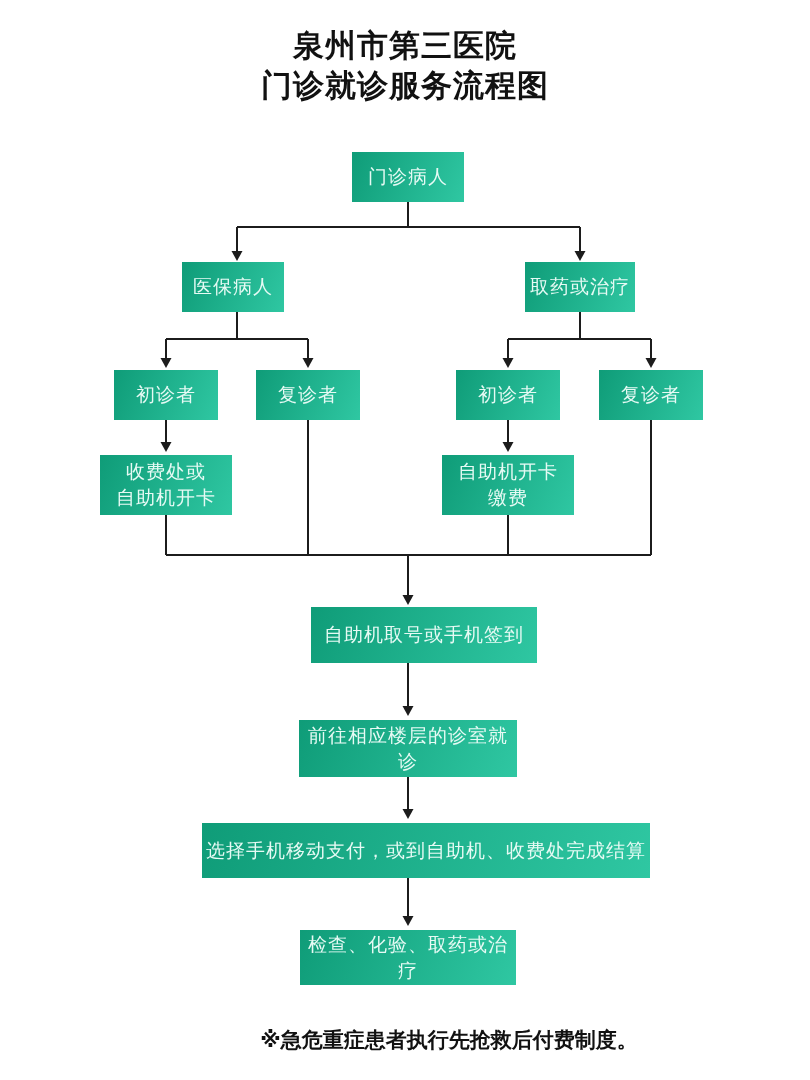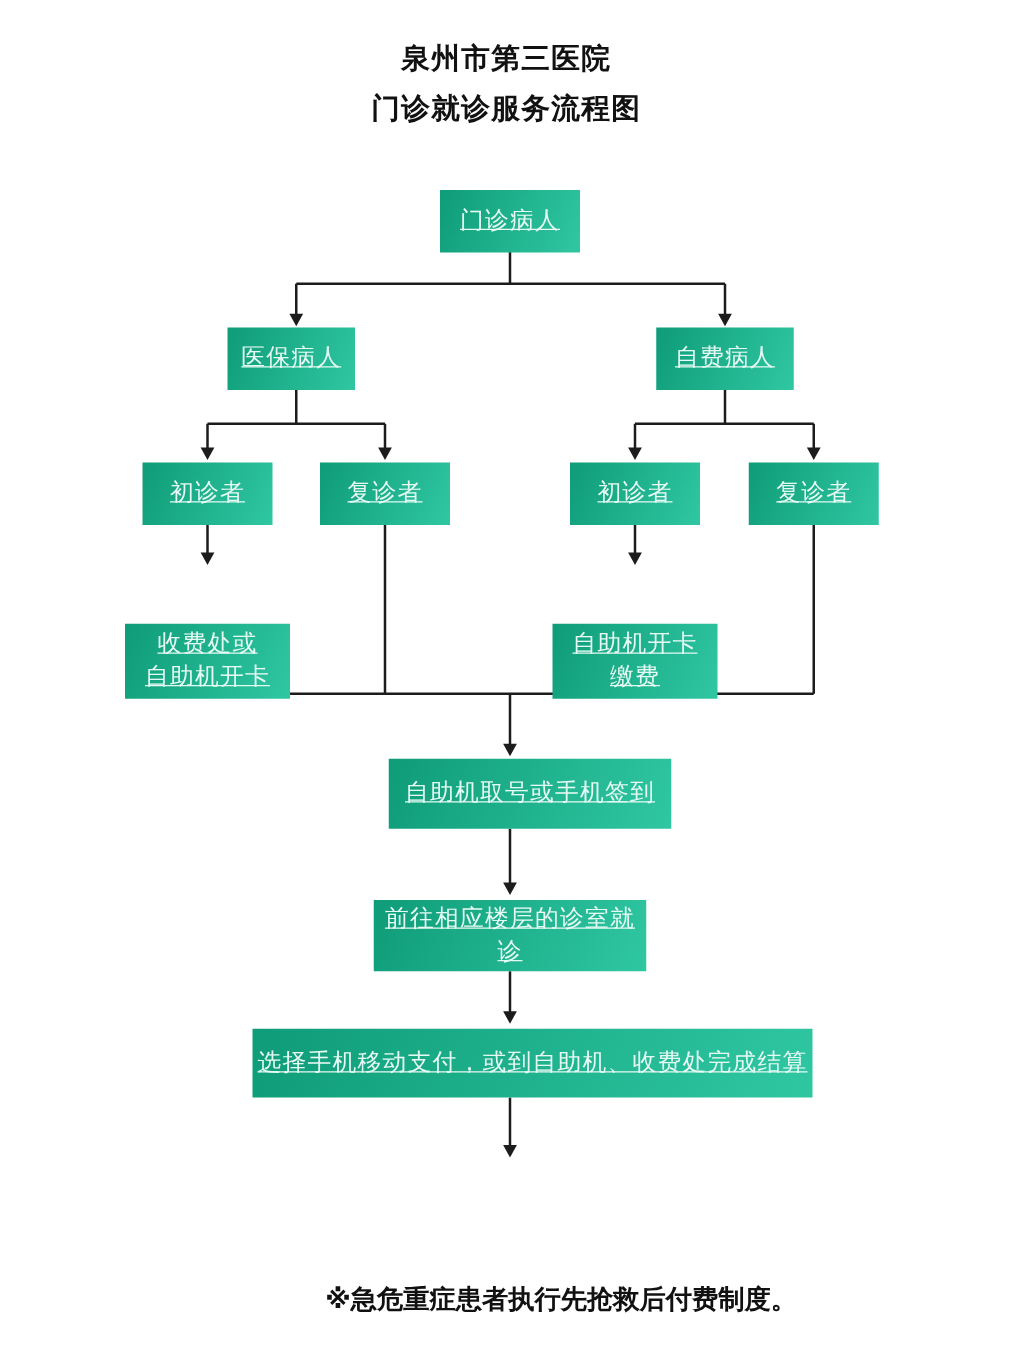--- a/index.html
+++ b/index.html
@@ -15,38 +15,37 @@
     width:810px;height:1080px;
     background:var(--bg);
     font-family:"Liberation Sans","DejaVu Sans",sans-serif;
     position:relative;
     overflow:hidden;
   }
   .stage{position:absolute;left:0;top:0;width:810px;height:1080px;}
   .page-title{
     position:absolute;left:0;top:26px;width:810px;
     text-align:center;color:var(--title-color);
-    font-size:23px;font-weight:bold;line-height:40px;
+    font-size:31px;font-weight:bold;line-height:40px;
     letter-spacing:1px;
   }
   .connectors{position:absolute;left:0;top:0;width:810px;height:1080px;}
   .connectors path{stroke:var(--line-color);stroke-width:2;fill:none;}
   .connectors polygon{fill:var(--line-color);stroke:none;}
   .node{
     position:absolute;
     background:linear-gradient(112deg,var(--grad1) 0%,var(--grad2) 100%);
     color:var(--box-text);
     display:flex;align-items:center;justify-content:center;
     text-align:center;
     font-size:19px;line-height:26px;font-weight:400;
     letter-spacing:1px;
     box-sizing:border-box;
-    text-decoration:underline;
   }
-  .node.pre{white-space:pre-line;margin-top:44px;}
+  .node.pre{white-space:pre-line;}
   .footer-note{
     position:absolute;left:0;top:1026px;width:810px;
     text-align:center;color:var(--title-color);
     font-size:21px;font-weight:600;line-height:28px;
     transform:translateX(44px);
   }
 </style>
 </head>
 <body>
 
@@ -96,21 +95,21 @@
     <g>
       <path d="M408,878 V917"></path>
       <polygon points="402.5,916 413.5,916 408,926"></polygon>
     </g>
   </svg>
 
   <div class="node" style="left:352px;top:152px;width:112px;height:50px">门诊病人</div>
 
   <div class="node" style="left:182px;top:262px;width:102px;height:50px">医保病人</div>
 
-  <div class="node" style="left:525px;top:262px;width:110px;height:50px">自费病人</div>
+  <div class="node" style="left:525px;top:262px;width:110px;height:50px">取药或治疗</div>
 
   <div class="node" style="left:114px;top:370px;width:104px;height:50px">初诊者</div>
 
   <div class="node" style="left:256px;top:370px;width:104px;height:50px">复诊者</div>
 
   <div class="node" style="left:456px;top:370px;width:104px;height:50px">初诊者</div>
 
   <div class="node" style="left:599px;top:370px;width:104px;height:50px">复诊者</div>
 
   <div class="node pre" style="left:100px;top:455px;width:132px;height:60px">收费处或
@@ -118,16 +117,17 @@
 
   <div class="node pre" style="left:442px;top:455px;width:132px;height:60px">自助机开卡
 缴费</div>
 
   <div class="node" style="left:311px;top:607px;width:226px;height:56px">自助机取号或手机签到</div>
 
   <div class="node" style="left:299px;top:720px;width:218px;height:57px">前往相应楼层的诊室就诊</div>
 
   <div class="node" style="left:202px;top:823px;width:448px;height:55px">选择手机移动支付，或到自助机、收费处完成结算</div>
 
+  <div class="node" style="left:300px;top:930px;width:216px;height:55px">检查、化验、取药或治疗</div>
 
   <div class="footer-note">※急危重症患者执行先抢救后付费制度。</div>
 
 </div>
 
 </body></html>

